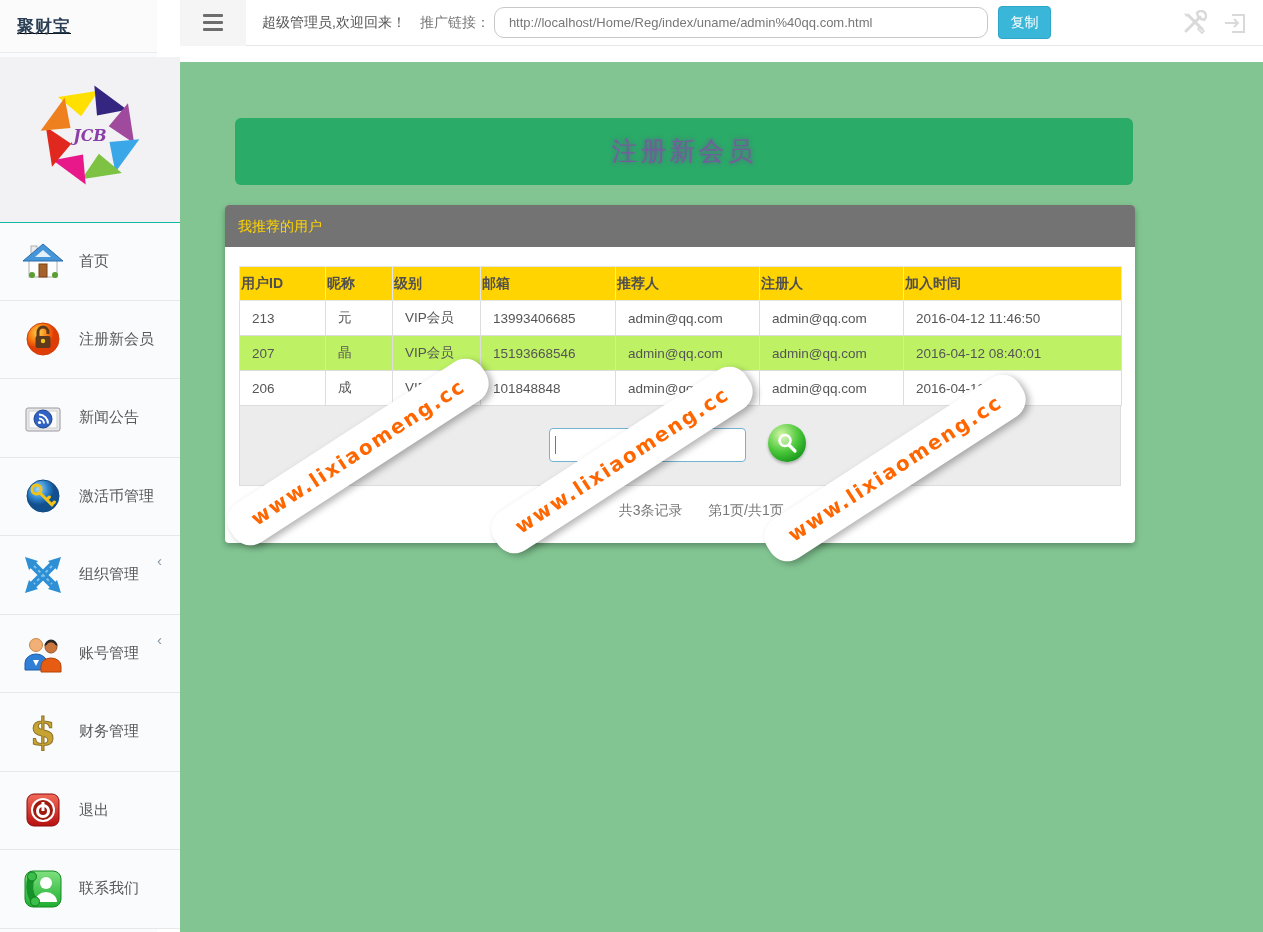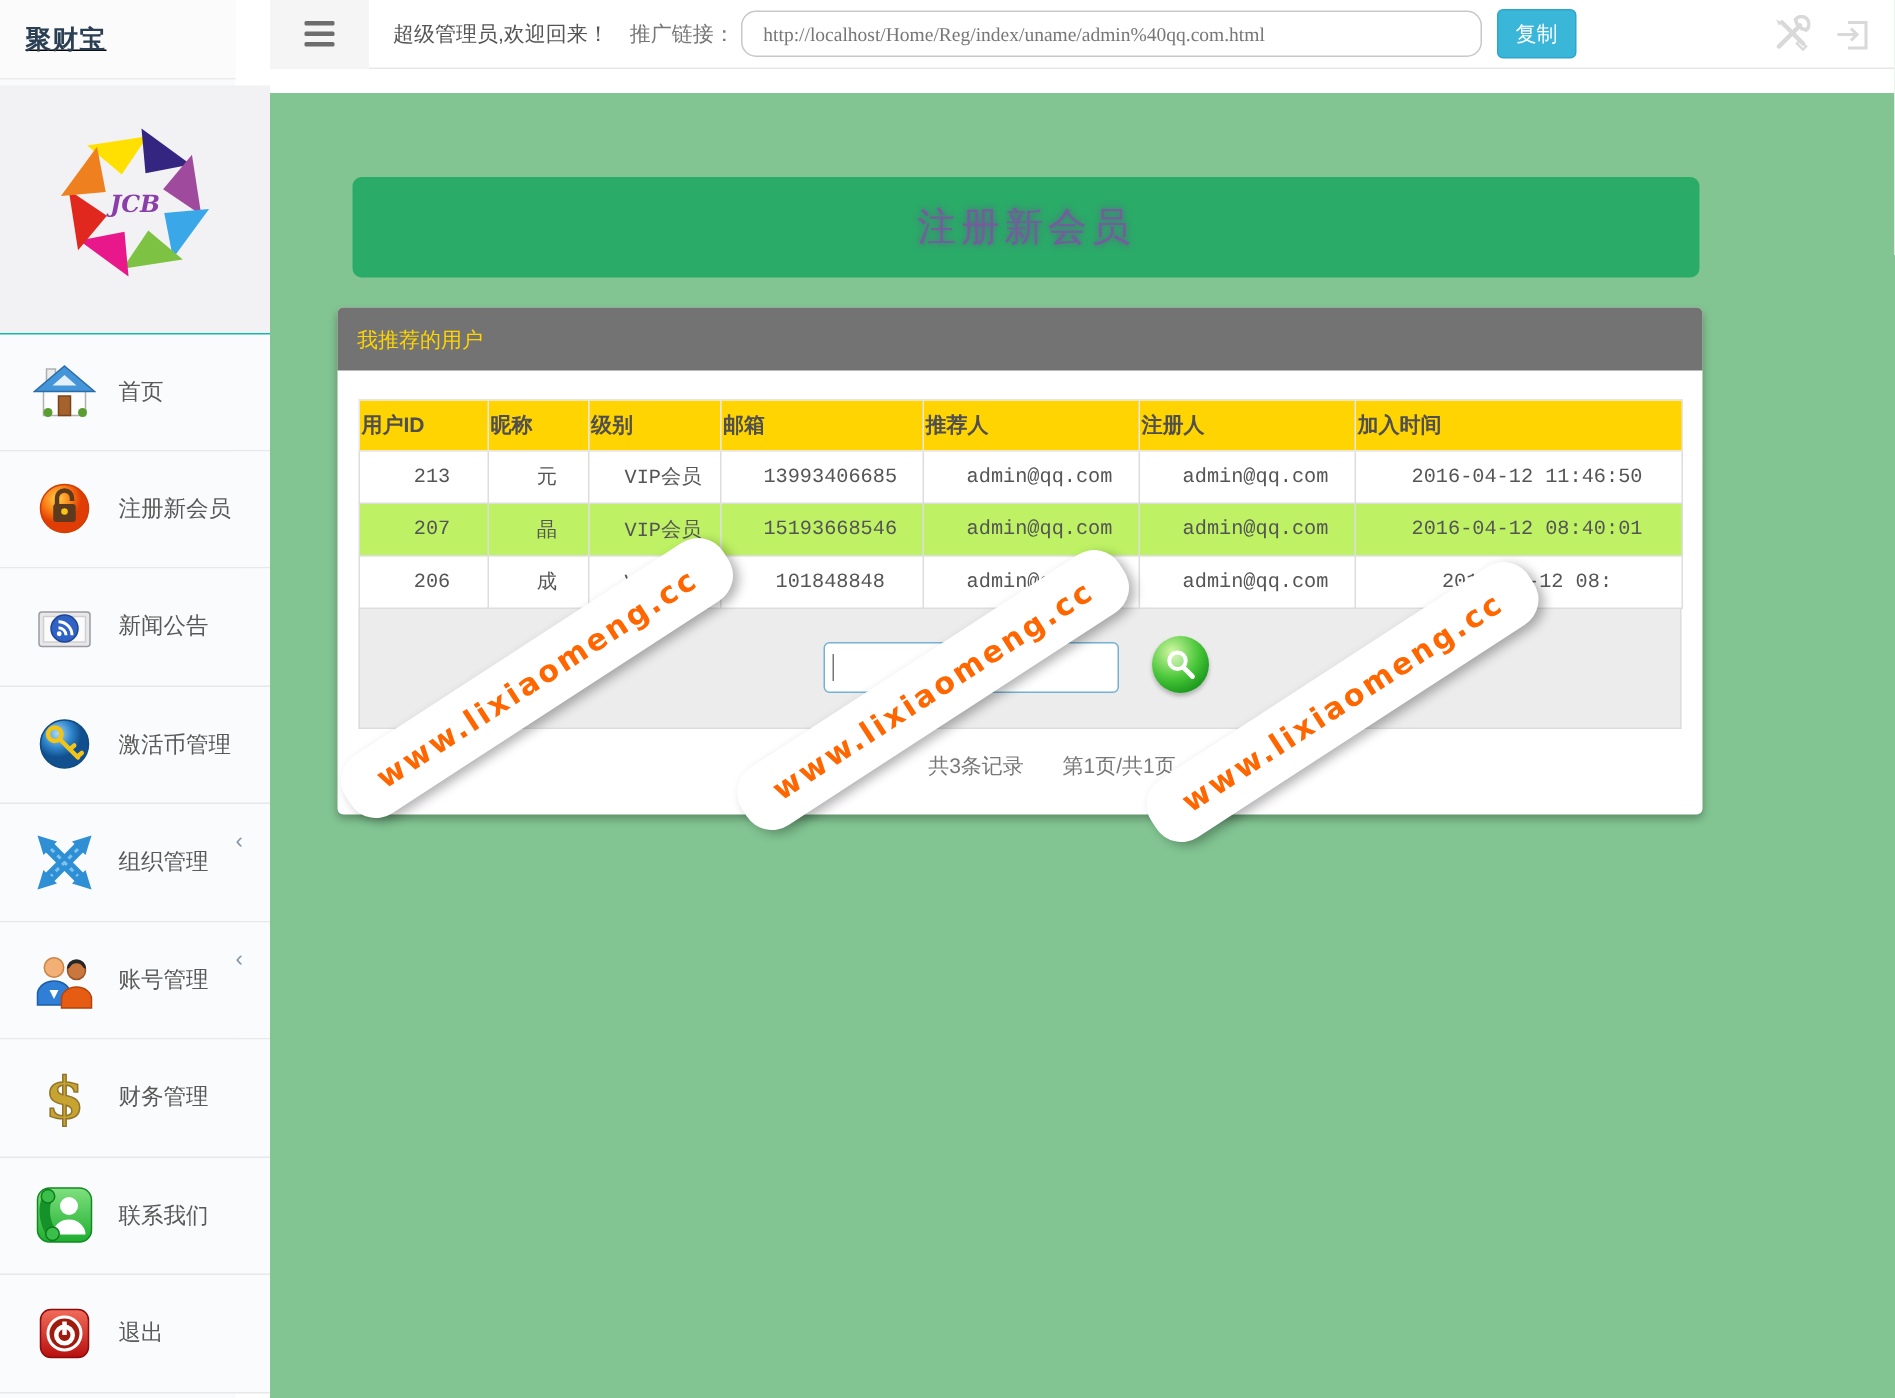--- a/index.html
+++ b/index.html
@@ -19,39 +19,39 @@
   .menu-icon{width:42px;height:42px;margin-right:15px;flex:0 0 42px;}
   .menu-label{font-size:15px;color:#595959;}
   .chevron{position:absolute;right:18px;top:16px;font-size:15px;color:#8496a5;}
 
   
   .topbar{position:absolute;left:180px;top:0;width:1083px;height:46px;background:#fff;border-bottom:1px solid #e7e7e7;display:flex;align-items:center;z-index:6;}
   .hamburger{width:66px;height:46px;background:#f5f5f5;display:flex;flex-direction:column;justify-content:center;align-items:center;gap:4px;cursor:pointer;}
   .hamburger i{display:block;width:20px;height:3px;background:#6d6d6d;border-radius:1px;}
   .welcome{margin-left:16px;font-size:14px;color:#555;}
   .promo-label{margin-left:14px;font-size:14px;color:#777;}
-  .url-input{margin-left:4px;width:494px;height:31px;border:1px solid #c8c8c8;border-radius:10px;padding:0 14px;font-family:Liberation Serif, serif;font-size:13px;color:#777;background:#fff;outline:none;}
+  .url-input{margin-left:4px;width:494px;height:31px;border:1px solid #c8c8c8;border-radius:10px;padding:0 14px;font-family:Liberation Sans, sans-serif;font-size:13px;color:#777;background:#fff;outline:none;}
   .copy-btn{margin-left:10px;width:53px;height:33px;background:#3ab6d9;border:1px solid #2ea6c9;border-radius:4px;color:#fff;font-size:14px;cursor:pointer;}
   .topbar-icons{position:absolute;right:16px;top:0;height:46px;display:flex;align-items:center;gap:16px;}
   .topbar-icons .tb-icon{cursor:pointer;display:block;}
 
   
   .white-strip{position:absolute;left:180px;top:47px;width:1083px;height:15px;background:#fff;}
   .green{position:absolute;left:180px;top:62px;width:1083px;height:870px;background:#82c592;z-index:1;}
 
   .banner{position:absolute;left:55px;top:56px;width:898px;height:67px;background:#2bab68;border-radius:6px;display:flex;align-items:center;justify-content:center;}
   .banner-title{font-size:26px;letter-spacing:3px;color:rgba(126,85,163,0.85);text-shadow:0 0 5px rgba(110,70,150,0.75);}
 
   .panel{position:absolute;left:45px;top:143px;width:910px;height:338px;background:#fff;border-radius:4px;box-shadow:0 3px 6px rgba(0,0,0,0.28);z-index:2;}
   .panel-header{height:42px;background:#737373;border-radius:4px 4px 0 0;color:#ffd400;font-size:14px;line-height:42px;padding-left:13px;}
 
   .tbl-wrap{margin:19px auto 0 auto;width:882px;}
   table{border-collapse:collapse;width:882px;table-layout:fixed;}
   th{height:34px;background:#ffd400;border:1px solid #e6e6e6;color:#4f4f4f;font-size:14px;font-weight:bold;text-align:left;}
-  td{height:35px;border:1px solid #ddd;padding-left:12px;font-family:Liberation Mono, monospace;font-size:13.5px;color:#555;background:#fff;text-align:center;}
+  td{height:35px;border:1px solid #ddd;padding-left:12px;font-family:Liberation Sans, sans-serif;font-size:13.5px;color:#555;background:#fff;}
   tr.striped td{background:#bef264;}
 
   .search-row{position:relative;margin:0 auto;width:882px;height:80px;background:#ececec;border:1px solid #ddd;border-top:none;}
   .search-input{position:absolute;left:309px;top:22px;width:197px;height:34px;border:1px solid #74b2d4;border-radius:4px;background:#fff;outline:none;padding:0 8px;font-size:14px;color:#555;}
   .caret{position:absolute;left:315px;top:30px;width:1px;height:18px;background:#777;}
   .search-btn{position:absolute;left:528px;top:18px;width:38px;height:38px;border:none;border-radius:50%;cursor:pointer;background:radial-gradient(circle at 35% 28%,#d2f7a4,#49c639 48%,#17961b 80%);box-shadow:0 2px 3px rgba(0,0,0,0.25);display:flex;align-items:center;justify-content:center;padding:0;}
   .pagination{margin-top:16px;text-align:center;font-size:14px;color:#777;}
   .pag-bullet{display:inline-block;margin-right:34px;color:#999;}
 
   
@@ -187,55 +187,55 @@
         </svg>
         <span class="menu-label">账号管理</span>
         <span class="chevron">‹</span>
       </div>
 
       <div class="menu-item">
         <svg class="menu-icon" viewBox="0 0 42 42">
           <text x="21" y="34" text-anchor="middle" font-size="38" font-weight="bold" fill="#c7a432" stroke="#8f742a" stroke-width="1" font-family="DejaVu Serif, serif">$</text>
         </svg>
         <span class="menu-label">财务管理</span>
+      </div>
+
+      <div class="menu-item">
+        <svg class="menu-icon" viewBox="0 0 42 42">
+          <defs>
+              <linearGradient id="glogout" x1="0" y1="0" x2="0" y2="1">
+                <stop offset="0%" stop-color="#f26c5a"></stop>
+                <stop offset="100%" stop-color="#b70f0f"></stop>
+              </linearGradient>
+            </defs>
+          <rect x="5" y="5" width="32" height="32" rx="7" fill="url(#glogout)" stroke="#8c0b0b"></rect>
+          <circle cx="21" cy="21" r="12" fill="#fff"></circle>
+          <circle cx="21" cy="21" r="10" fill="#9e1b10"></circle>
+          <circle cx="21" cy="22" r="5.5" fill="none" stroke="#fff" stroke-width="3"></circle>
+          <rect x="19.5" y="13" width="3" height="9" fill="#fff"></rect>
+        </svg>
+        <span class="menu-label">退出</span>
       </div>
 
       <div class="menu-item">
         <svg class="menu-icon" viewBox="0 0 42 42">
           <defs>
               <linearGradient id="gcontact" x1="0" y1="0" x2="0" y2="1">
                 <stop offset="0%" stop-color="#7fe07f"></stop>
                 <stop offset="100%" stop-color="#1fae30"></stop>
               </linearGradient>
             </defs>
           <rect x="3" y="3" width="36" height="36" rx="8" fill="url(#gcontact)" stroke="#128a22"></rect>
           <circle cx="24" cy="15" r="6" fill="#fff"></circle>
           <path d="M13 34 a11 10 0 0 1 22 0 Z" fill="#fff"></path>
           <path d="M10 8 a26 26 0 0 0 3 26" stroke="#15922a" stroke-width="7" fill="none" stroke-linecap="round"></path>
           <circle cx="10" cy="8.5" r="4.5" fill="#3bbf4a" stroke="#0f7d1d"></circle>
           <circle cx="13" cy="33.5" r="4.5" fill="#3bbf4a" stroke="#0f7d1d"></circle>
         </svg>
         <span class="menu-label">联系我们</span>
-      </div>
-
-      <div class="menu-item">
-        <svg class="menu-icon" viewBox="0 0 42 42">
-          <defs>
-              <linearGradient id="glogout" x1="0" y1="0" x2="0" y2="1">
-                <stop offset="0%" stop-color="#f26c5a"></stop>
-                <stop offset="100%" stop-color="#b70f0f"></stop>
-              </linearGradient>
-            </defs>
-          <rect x="5" y="5" width="32" height="32" rx="7" fill="url(#glogout)" stroke="#8c0b0b"></rect>
-          <circle cx="21" cy="21" r="12" fill="#fff"></circle>
-          <circle cx="21" cy="21" r="10" fill="#9e1b10"></circle>
-          <circle cx="21" cy="22" r="5.5" fill="none" stroke="#fff" stroke-width="3"></circle>
-          <rect x="19.5" y="13" width="3" height="9" fill="#fff"></rect>
-        </svg>
-        <span class="menu-label">退出</span>
       </div>
 
     </div>
   </div>
 
   <div class="topbar">
     <div class="hamburger">
         <i></i>
         <i></i>
         <i></i>

